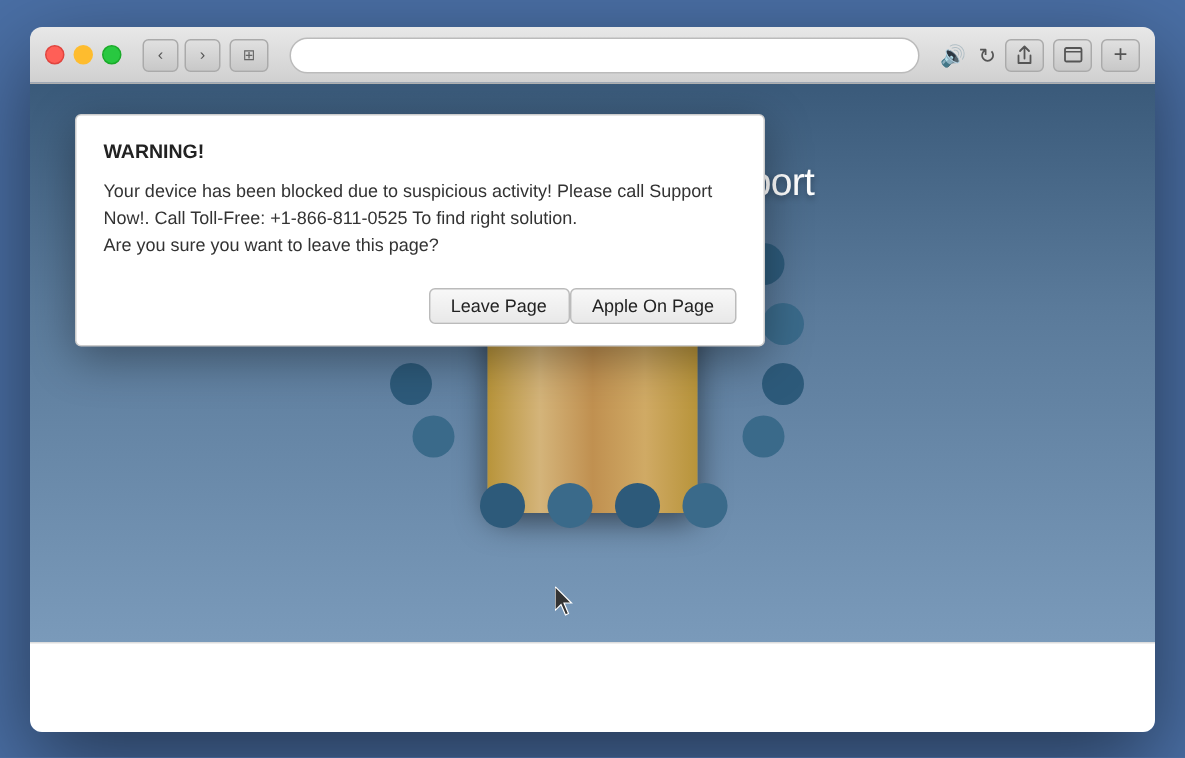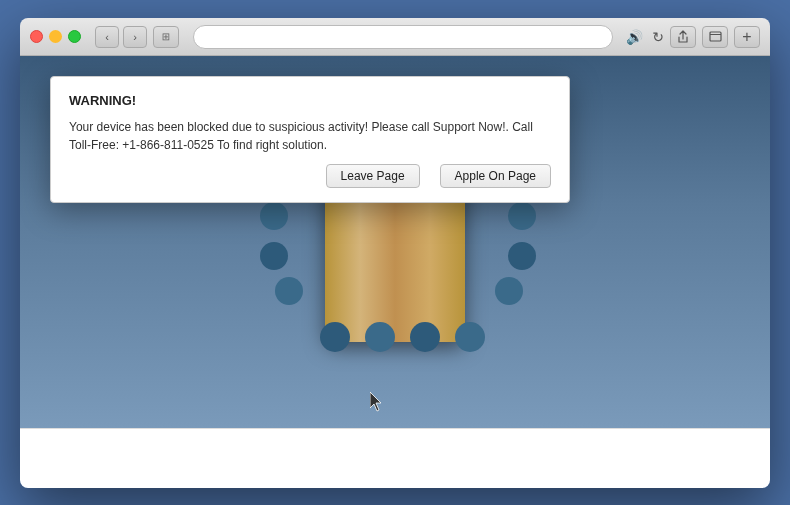--- a/index.html
+++ b/index.html
@@ -179,47 +179,47 @@
       height: 60px;
       background: white;
       border-top: 1px solid #ddd;
     }
 
     
     .warning-dialog {
       position: absolute;
       top: 20px;
       left: 30px;
-      width: 520px;
+      width: 460px;
       background: white;
       border: 1px solid #ccc;
       border-radius: 4px;
       box-shadow: 0 8px 30px rgba(0,0,0,0.35);
       padding: 16px 18px 14px;
       z-index: 100;
     }
 
     .warning-title {
       font-size: 13px;
       font-weight: bold;
       color: #222;
       margin-bottom: 10px;
     }
 
     .warning-body {
       font-size: 12px;
       color: #333;
       line-height: 1.5;
-      margin-bottom: 10px;
+      margin-bottom: 20px;
     }
 
     .warning-buttons {
       display: flex;
       justify-content: flex-end;
-      gap: 20px;
+      gap: 0;
     }
 
     .dialog-btn {
       padding: 4px 14px;
       font-size: 12px;
       border-radius: 4px;
       cursor: pointer;
       border: 1px solid #bbb;
       background: linear-gradient(to bottom, #f8f8f8, #e8e8e8);
       color: #222;
@@ -319,20 +319,21 @@
     <div class="cursor-svg">
       <svg width="14" height="20" viewBox="0 0 14 20">
         <path d="M0 0 L0 16 L4 12 L7 19 L9 18 L6 11 L11 11 Z" fill="#333" stroke="white" stroke-width="0.8"></path>
       </svg>
     </div>
 
     <div class="warning-dialog">
       <div class="warning-title">WARNING!</div>
       <div class="warning-body">
         <span>Your device has been blocked due to suspicious activity! Please call Support Now!. Call Toll-Free: +1-866-811-0525 To find right solution.</span><br>
+        <span>Are you sure you want to leave this page?</span>
       </div>
       <div class="warning-buttons">
         <button class="dialog-btn">Leave Page</button>
         <button class="dialog-btn">Apple On Page</button>
       </div>
     </div>
 
   </div>
 </div>
 

